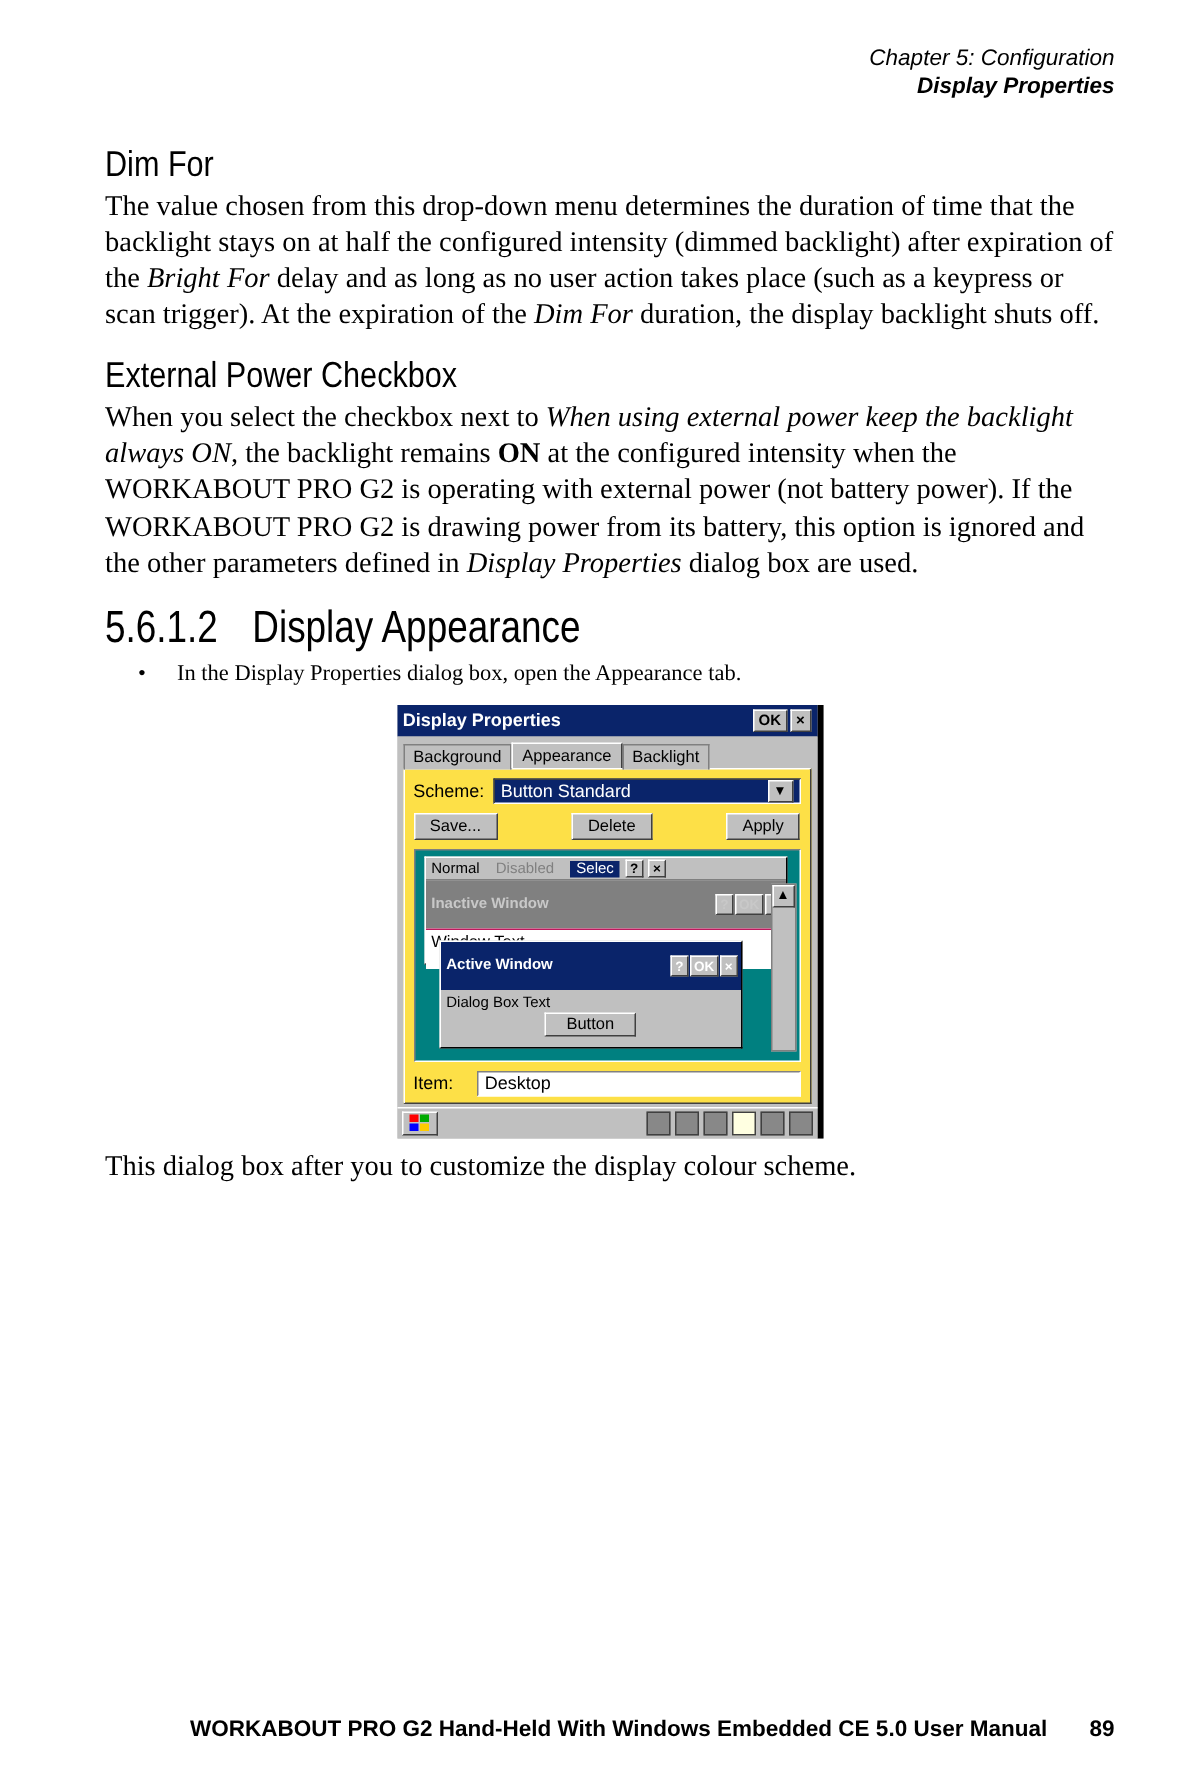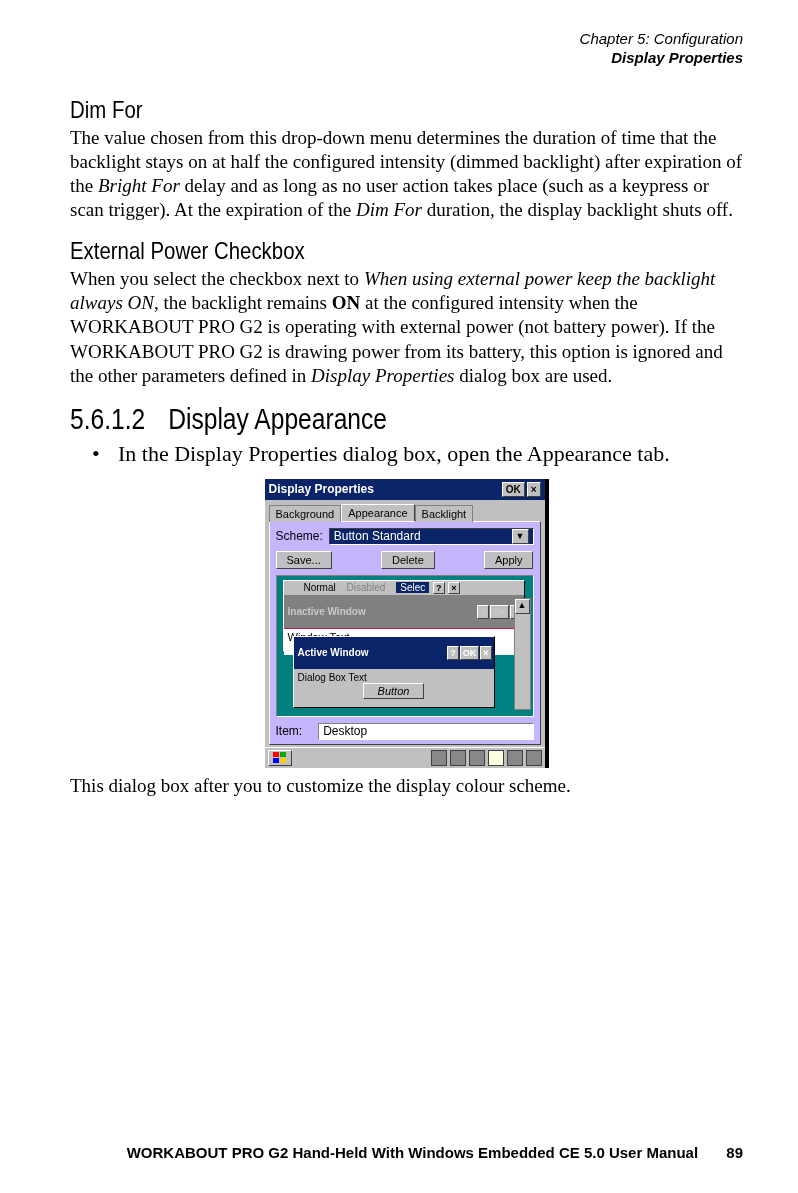--- a/index.html
+++ b/index.html
@@ -51,21 +51,21 @@
     line-height: 1.28;
     margin: 0 0 14px 0;
     text-align: left;
   }
   .body .i { font-style: italic; }
   .body .b { font-weight: 700; }
   ul.bul {
     list-style: none;
     padding: 0;
     margin: 0 0 10px 0;
-    font-size: 22px;
+    font-size: 15px;
   }
   ul.bul li { padding-left: 48px; position: relative; line-height:1.3;}
   ul.bul li::before {
     content: "•";
     position: absolute;
     left: 22px;
     top: 0;
   }
   .fig-wrap { text-align: center; margin: 6px 0 6px 0; }
 
@@ -118,21 +118,21 @@
     background:#c0c0c0;
     z-index:2;
     top:0;
     font-weight:400;
   }
   .tabpane {
     border:1px solid #fff;
     border-right-color:#404040;
     border-bottom-color:#404040;
     padding:6px 6px 4px 6px;
-    background:#c4b5fd;
+    background:#fde047;
   }
   .row { display:flex; align-items:center; gap:6px; margin-bottom:6px; }
   .combo {
     flex:1;
     background:#0a246a;
     color:#fff;
     border:1px solid #404040;
     border-top-color:#404040; border-left-color:#404040;
     border-right-color:#fff; border-bottom-color:#fff;
     padding:1px 4px;
@@ -172,21 +172,21 @@
   .win .tbar { display:flex; align-items:center; font-size:10px; height:32px; padding:0 2px;}
   .w-inactive { left:6px; top:4px; width:240px; height:70px; }
   .w-inactive .tbar { background:#808080; color:#c8c8c8;}
   .tbar .tt { flex:1; font-weight:700; padding-left:2px;}
   .tbtn {
     background:#c0c0c0; border:1px solid #fff;
     border-right-color:#404040; border-bottom-color:#404040;
     font-size:9px; font-weight:700; padding:0 2px; margin-left:1px;
     line-height:12px;
   }
-  .menu { background:#c0c0c0; font-size:10px; padding:1px 20px; border-bottom:1px solid #808080;}
+  .menu { background:#c0c0c0; font-size:10px; padding:1px 4px; border-bottom:1px solid #808080;}
   .menu .dis { color:#808080; margin-left:8px;}
   .menu .sel { background:#0a246a; color:#fff; padding:0 4px; margin-left:8px;}
   .w-client { background:#fff; color:#000; font-size:11px; padding:2px 4px; height:22px; border-top:1px solid #be185d;}
   .w-active { left:16px; top:60px; width:200px; height:70px;}
   .w-active .tbar { background:#0a246a; color:#fff;}
   .dlgtxt { font-size:10px; padding:3px 4px 1px 4px;}
   .scr {
     position:absolute; right:2px; top:22px; bottom:6px; width:15px;
     background:#c0c0c0; border:1px solid #808080;
   }
@@ -309,21 +309,21 @@
             </div>
             <div class="win w-active">
               <div class="tbar">
                 <span class="tt">Active Window</span>
                 <span class="tbtn">?</span>
                 <span class="tbtn">OK</span>
                 <span class="tbtn">×</span>
               </div>
               <div class="dlgtxt">Dialog Box Text</div>
               <div style="text-align:center;">
-                <span class="btn3d" style="padding:1px 14px;font-style:italic;">Button</span>
+                <span class="btn3d" style="padding:1px 14px;">Button</span>
               </div>
             </div>
             <div class="scr">
               <div class="ar">▲</div>
             </div>
           </div>
 
           <div class="itemrow">
             <span>Item:</span>
             <div class="itembox">

